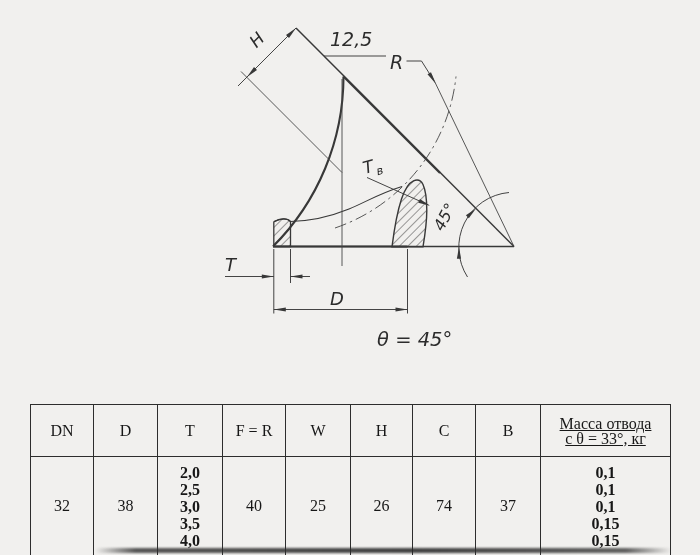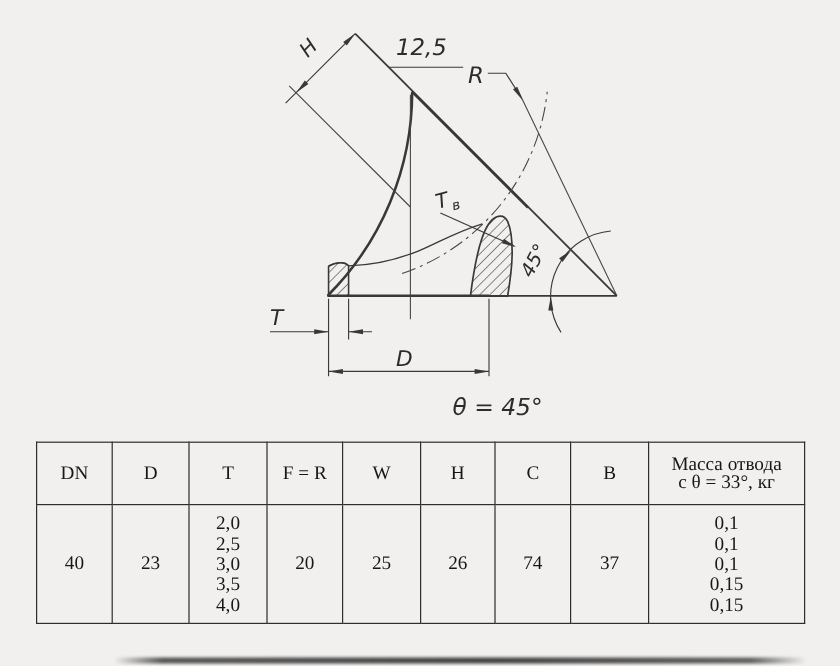--- a/index.html
+++ b/index.html
@@ -20,36 +20,36 @@
     position:absolute;
     top:367px; left:0;
     width:660px;
     text-align:right;
     font-size:14px;
     color:#1e1e1e;
     letter-spacing:.2px;
   }
   table.dims{
     position:absolute;
-    top:368px; left:30px;
+    top:404px; left:30px;
     width:640px;
     border-collapse:collapse;
     table-layout:fixed;
     color:#171717;
   }
   table.dims td{
     border:1.4px solid #2d2d2d;
     text-align:center;
     vertical-align:middle;
     padding:0;
   }
   tr.hdr td{ height:51px; font-size:16px; }
   tr.bodyr td{ height:98px; font-size:16px; }
-  .multiline{ white-space:pre-line; line-height:17px; font-size:15.5px; }
-  .mass-hdr{ font-size:14.5px; line-height:15px; }
+  .multiline{ white-space:pre-line; line-height:17px; font-size:15.5px;font-weight:bold; }
+  .mass-hdr{ font-size:14.5px; line-height:15px;text-decoration:underline; }
   .edge-shadow{
     position:absolute;
     bottom:2px; left:95px; right:28px; height:5px;
     background:linear-gradient(to right,
       rgba(40,40,40,0), rgba(48,48,48,.8) 7%,
       rgba(42,42,42,.88) 55%, rgba(48,48,48,.75) 92%, rgba(40,40,40,0));
     filter:blur(1.2px);
     border-radius:3px;
   }
 </style>
@@ -161,28 +161,28 @@
       <td>W</td>
       <td>H</td>
       <td>C</td>
       <td>B</td>
       <td class="mass-hdr">
         <div>Масса отвода</div>
         <div>с θ = 33°, кг</div>
       </td>
     </tr>
     <tr class="bodyr">
-      <td>40</td>
-      <td>23</td>
+      <td>32</td>
+      <td>38</td>
       <td class="multiline">2,0
 2,5
 3,0
 3,5
 4,0</td>
-      <td>20</td>
+      <td>40</td>
       <td>25</td>
       <td>26</td>
       <td>74</td>
       <td>37</td>
       <td class="multiline">0,1
 0,1
 0,1
 0,15
 0,15</td>
     </tr>

